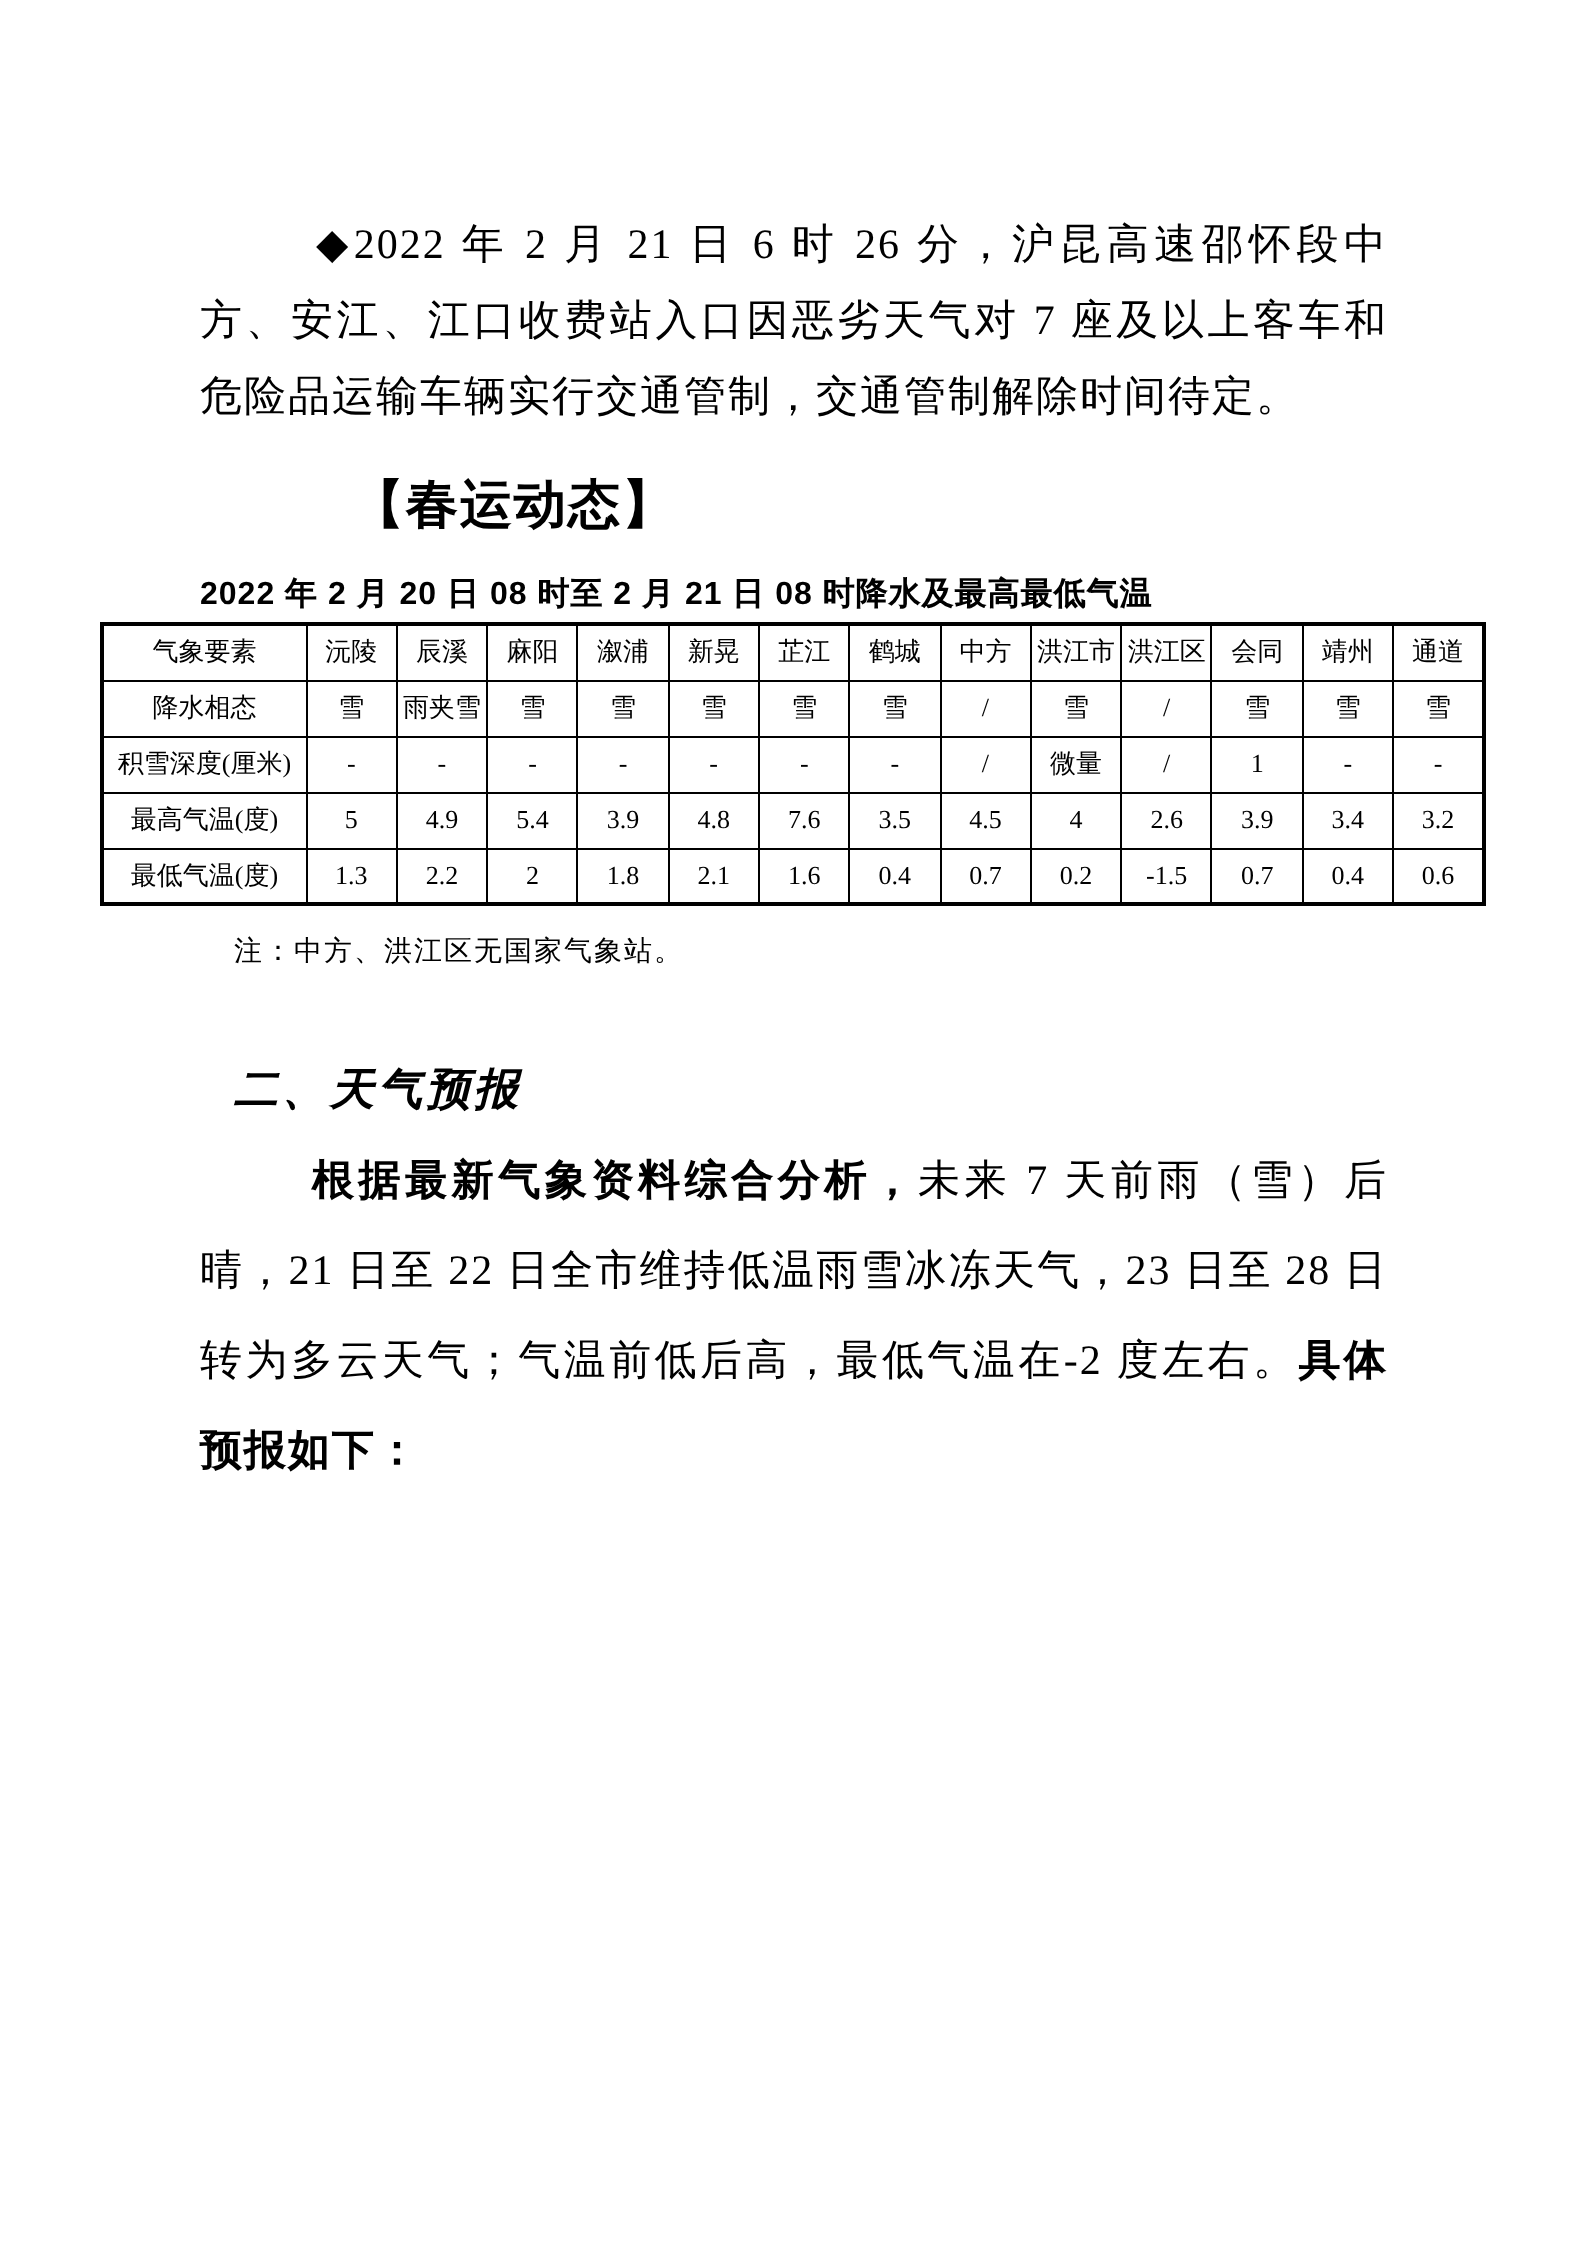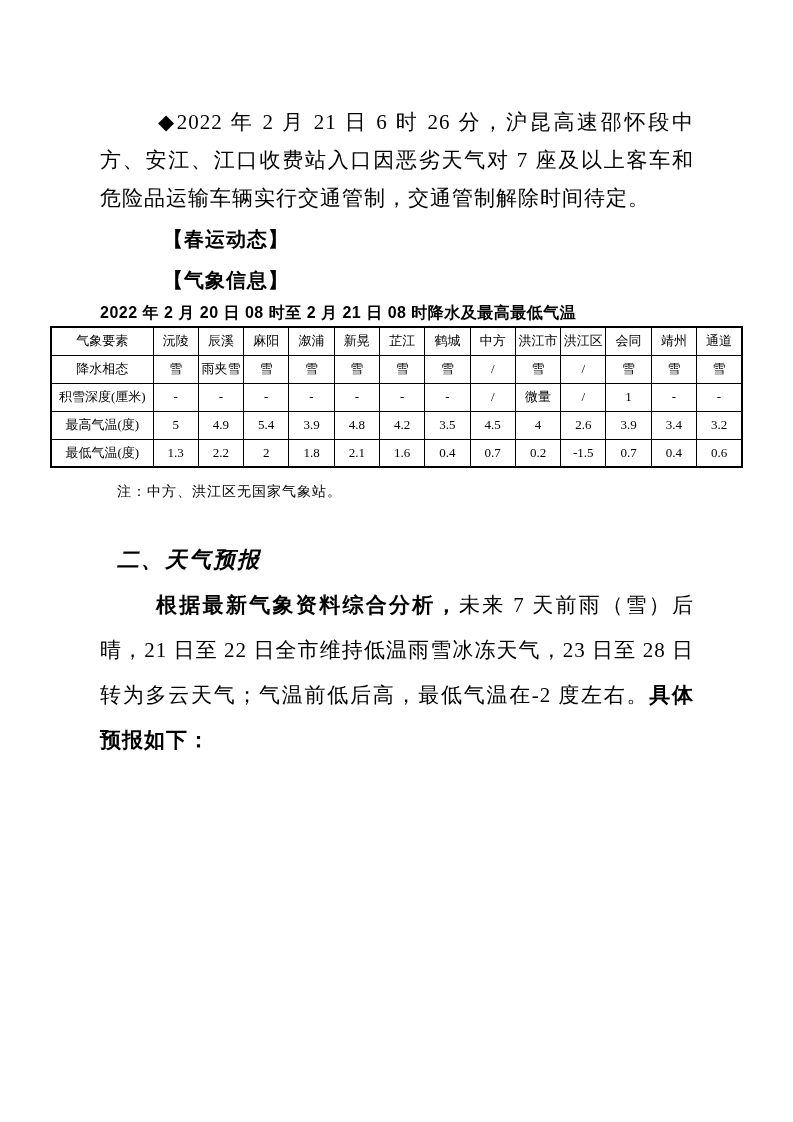--- a/index.html
+++ b/index.html
@@ -16,22 +16,22 @@
   }
   .body-text {
     margin: 0;
     font-size: 21px;
     line-height: 38px;
     text-align: justify;
     text-indent: 58px;
     letter-spacing: 1px;
   }
   .section-heading {
-    margin: 3px;
-    font-size: 20px;
+    margin: 16px;
+    font-size: 26px;
     line-height: 38px;
     font-weight: bold;
     text-indent: 60px;
     letter-spacing: 1px;
     font-family: "Liberation Sans", "DejaVu Sans", sans-serif;
   }
   .sub-heading {
     margin: 2px 0 0 0;
     font-size: 22px;
     line-height: 31px;
@@ -94,21 +94,20 @@
 </head>
 <body>
 
 <div class="page">
 
   <p class="body-text">◆2022 年 2 月 21 日 6 时 26 分，沪昆高速邵怀段中方、安江、江口收费站入口因恶劣天气对 7 座及以上客车和危险品运输车辆实行交通管制，交通管制解除时间待定。</p>
 
   <p class="section-heading">【春运动态】</p>
 
 
-  <p class="section-heading">【气象信息】</p>
 
 
   <p class="table-title">2022 年 2 月 20 日 08 时至 2 月 21 日 08 时降水及最高最低气温</p>
 
   <table class="weather">
     <thead id="weather-thead">
         <tr>
           <th class="row-label-col">气象要素</th>
           <th>沅陵</th>
           <th>辰溪</th>
@@ -158,21 +157,21 @@
           <td>-</td>
           <td>-</td>
         </tr>
         <tr>
           <td class="row-label">最高气温(度)</td>
           <td>5</td>
           <td>4.9</td>
           <td>5.4</td>
           <td>3.9</td>
           <td>4.8</td>
-          <td>4.2</td>
+          <td>7.6</td>
           <td>3.5</td>
           <td>4.5</td>
           <td>4</td>
           <td>2.6</td>
           <td>3.9</td>
           <td>3.4</td>
           <td>3.2</td>
         </tr>
         <tr>
           <td class="row-label">最低气温(度)</td>

